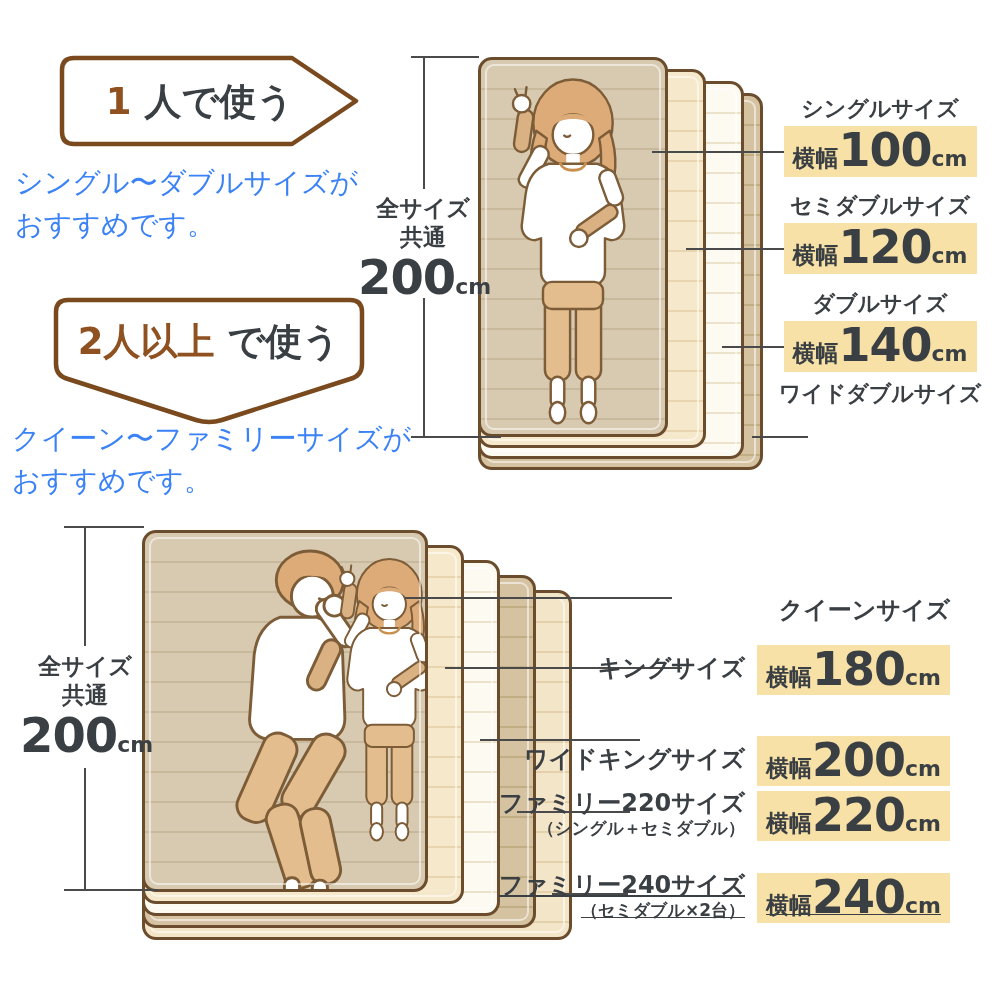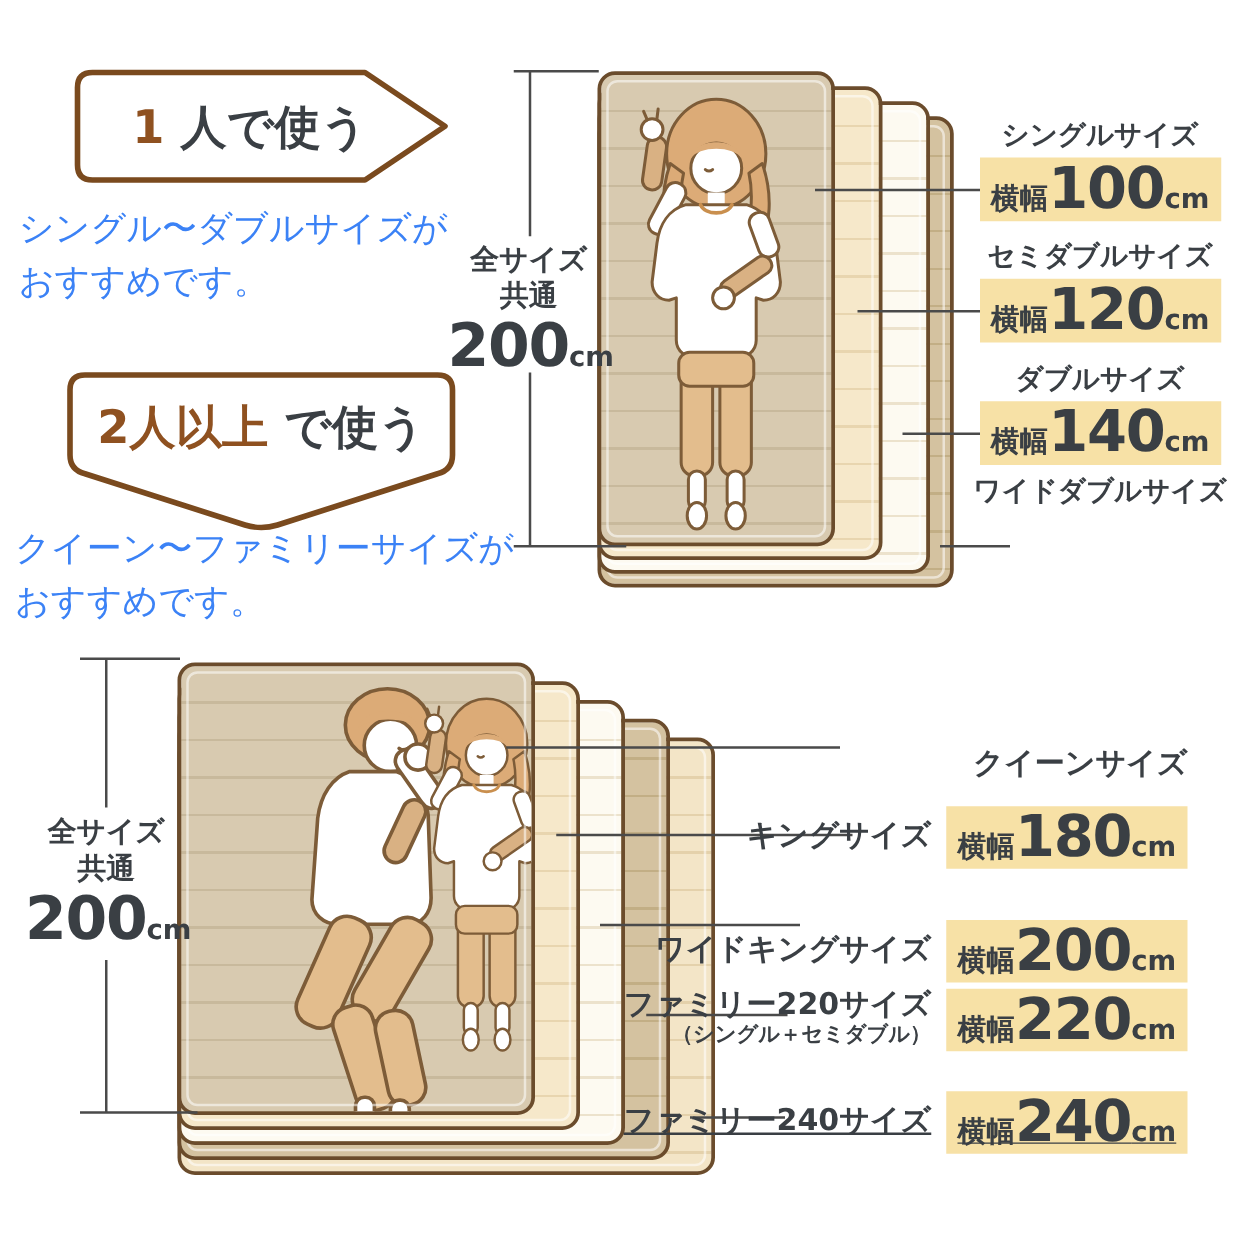--- a/index.html
+++ b/index.html
@@ -202,17 +202,18 @@
   <div class="b-row" style="top:782px;height:64px;">
     <div class="b-name">
       <div>ファミリー220サイズ</div>
       <div class="b-sub">（シングル＋セミダブル）</div>
     </div>
     <span class="value"><span class="wlab">横幅</span><span class="num">220</span><span class="unit">cm</span></span>
   </div>
   <div class="b-row" style="top:864px;height:64px;text-decoration:underline;">
     <div class="b-name">
       <div>ファミリー240サイズ</div>
+      <div class="b-sub">（セミダブル×2台）</div>
     </div>
     <span class="value"><span class="wlab">横幅</span><span class="num">240</span><span class="unit">cm</span></span>
   </div>
 
 </div>
 
 </body></html>

